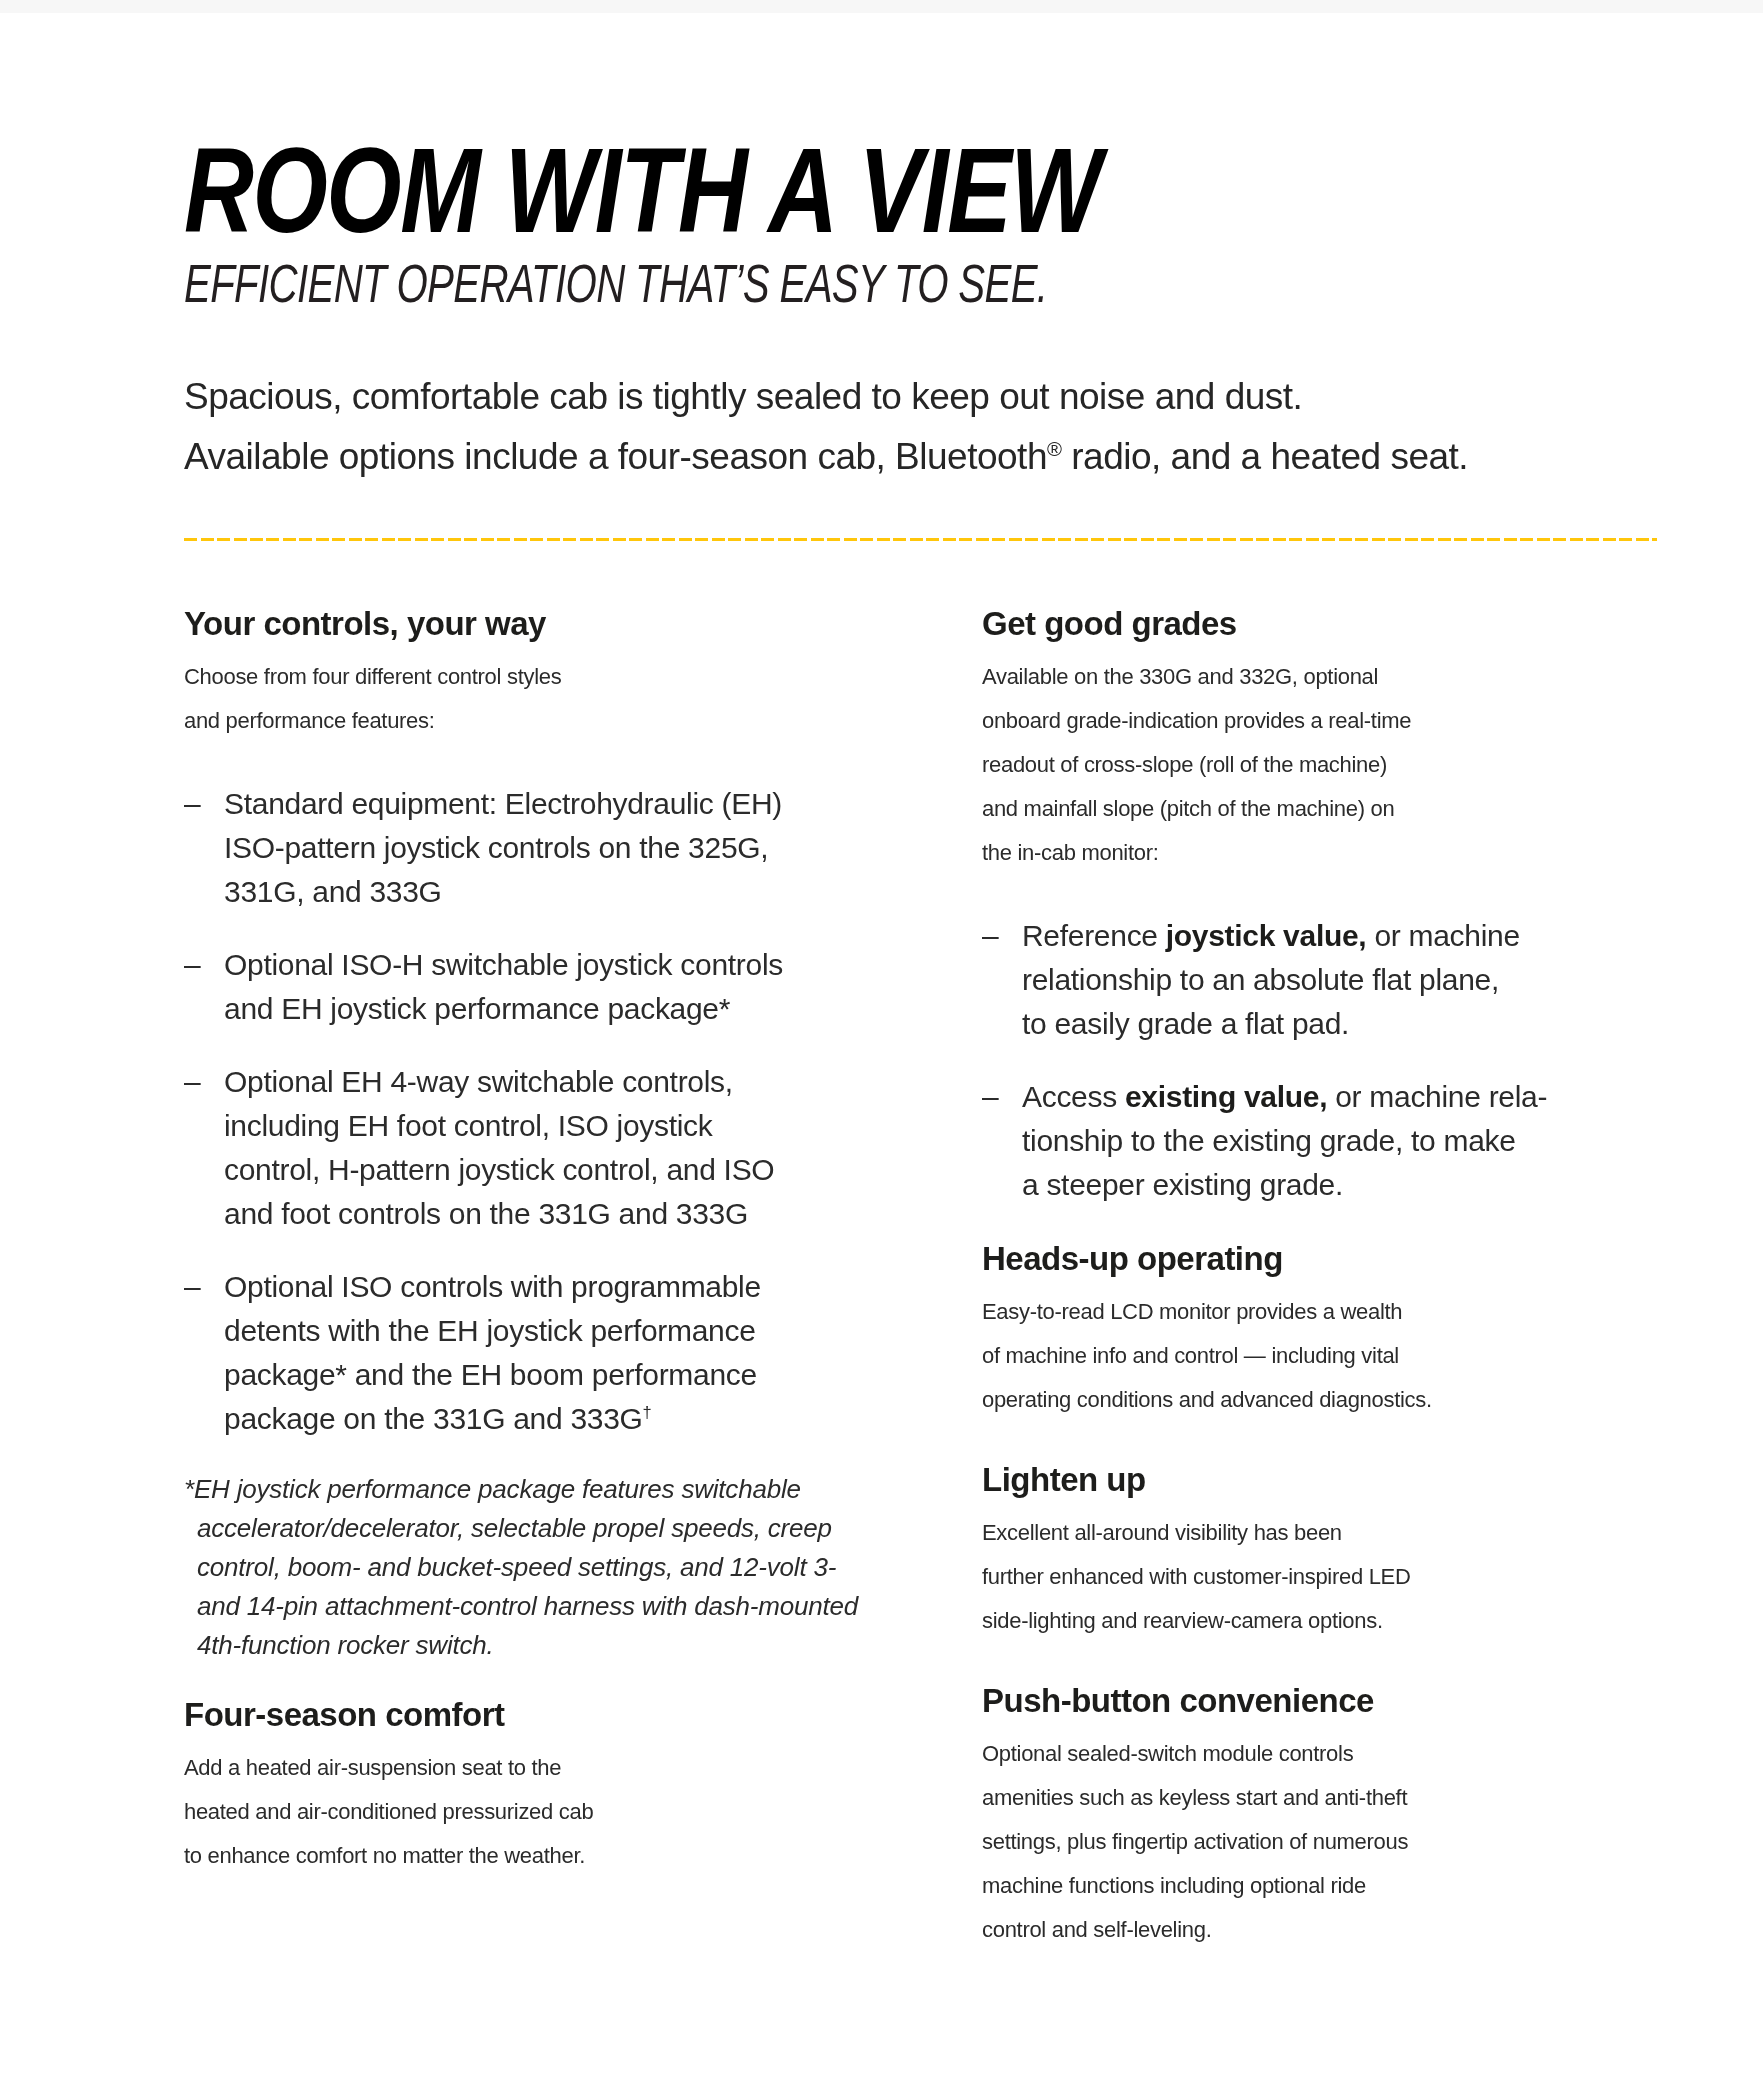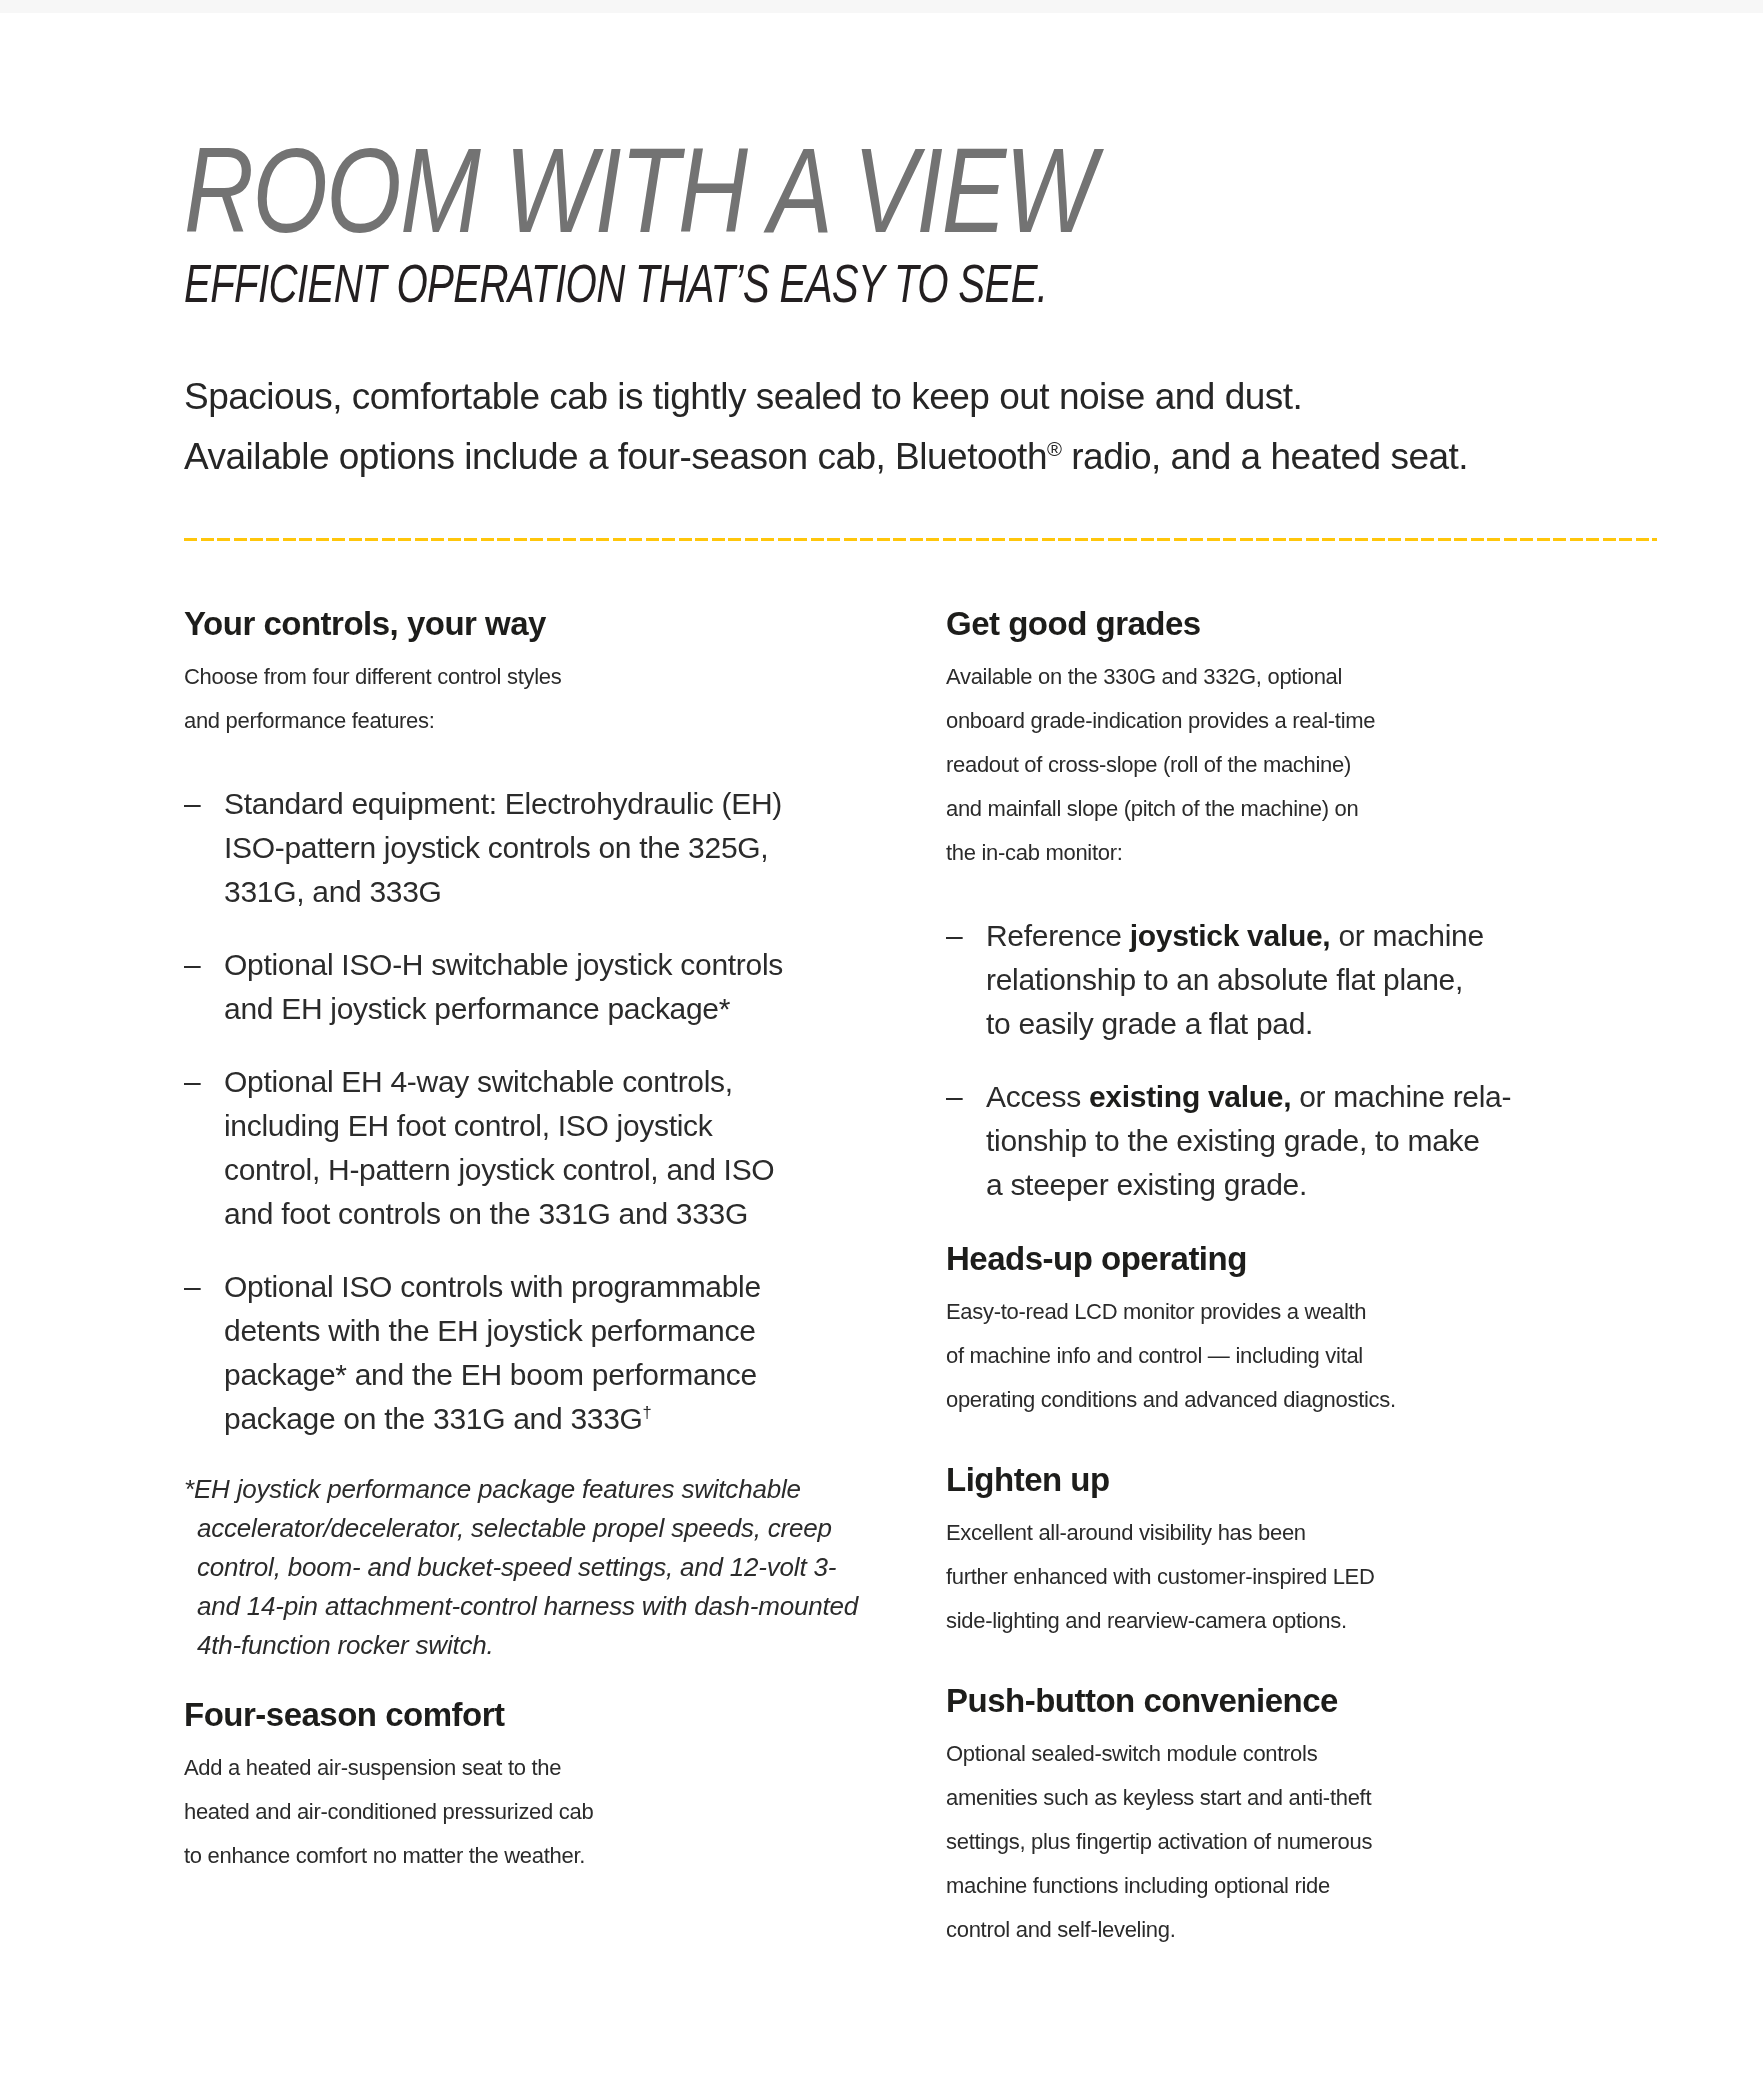--- a/index.html
+++ b/index.html
@@ -15,25 +15,25 @@
   .page-edge {
     position: absolute; top: 0; left: 0; width: 100%; height: 13px;
     background: #f7f7f7;
   }
   .content { padding: 130px 88px 0 184px; }
 
   h1.title {
     margin: 0;
     font-size: 121px;
     line-height: 121px;
-    font-weight: 400;
+    font-weight: 700;
     font-style: italic;
     letter-spacing: -1.8px;
     white-space: nowrap;
-    color: #737373;
+    color: #000000;
   }
   .condense-80 { display: inline-block; transform: scaleX(0.80); transform-origin: 0 50%; }
   h2.subtitle {
     margin: 3.7px 0 0 0;
     font-size: 53px;
     line-height: 57px;
     font-weight: 400;
     font-style: italic;
     letter-spacing: -0.9px;
     white-space: nowrap;
@@ -53,21 +53,21 @@
   .divider {
     margin-top: 51px;
     width: 1473px;
     height: 3.7px;
     background: repeating-linear-gradient(90deg, #FFC60B 0 13px, #ffffff 13px 16.5px);
   }
 
   .columns {
     display: grid;
     grid-template-columns: 696px 1fr;
-    column-gap: 66px;
+    column-gap: 102px;
     margin-top: 64px;
   }
 
   h3.sec-heading {
     margin: 0 0 13px 0;
     font-size: 33px;
     line-height: 37px;
     font-weight: 700;
     letter-spacing: -0.5px;
     color: #1d1d1b;

